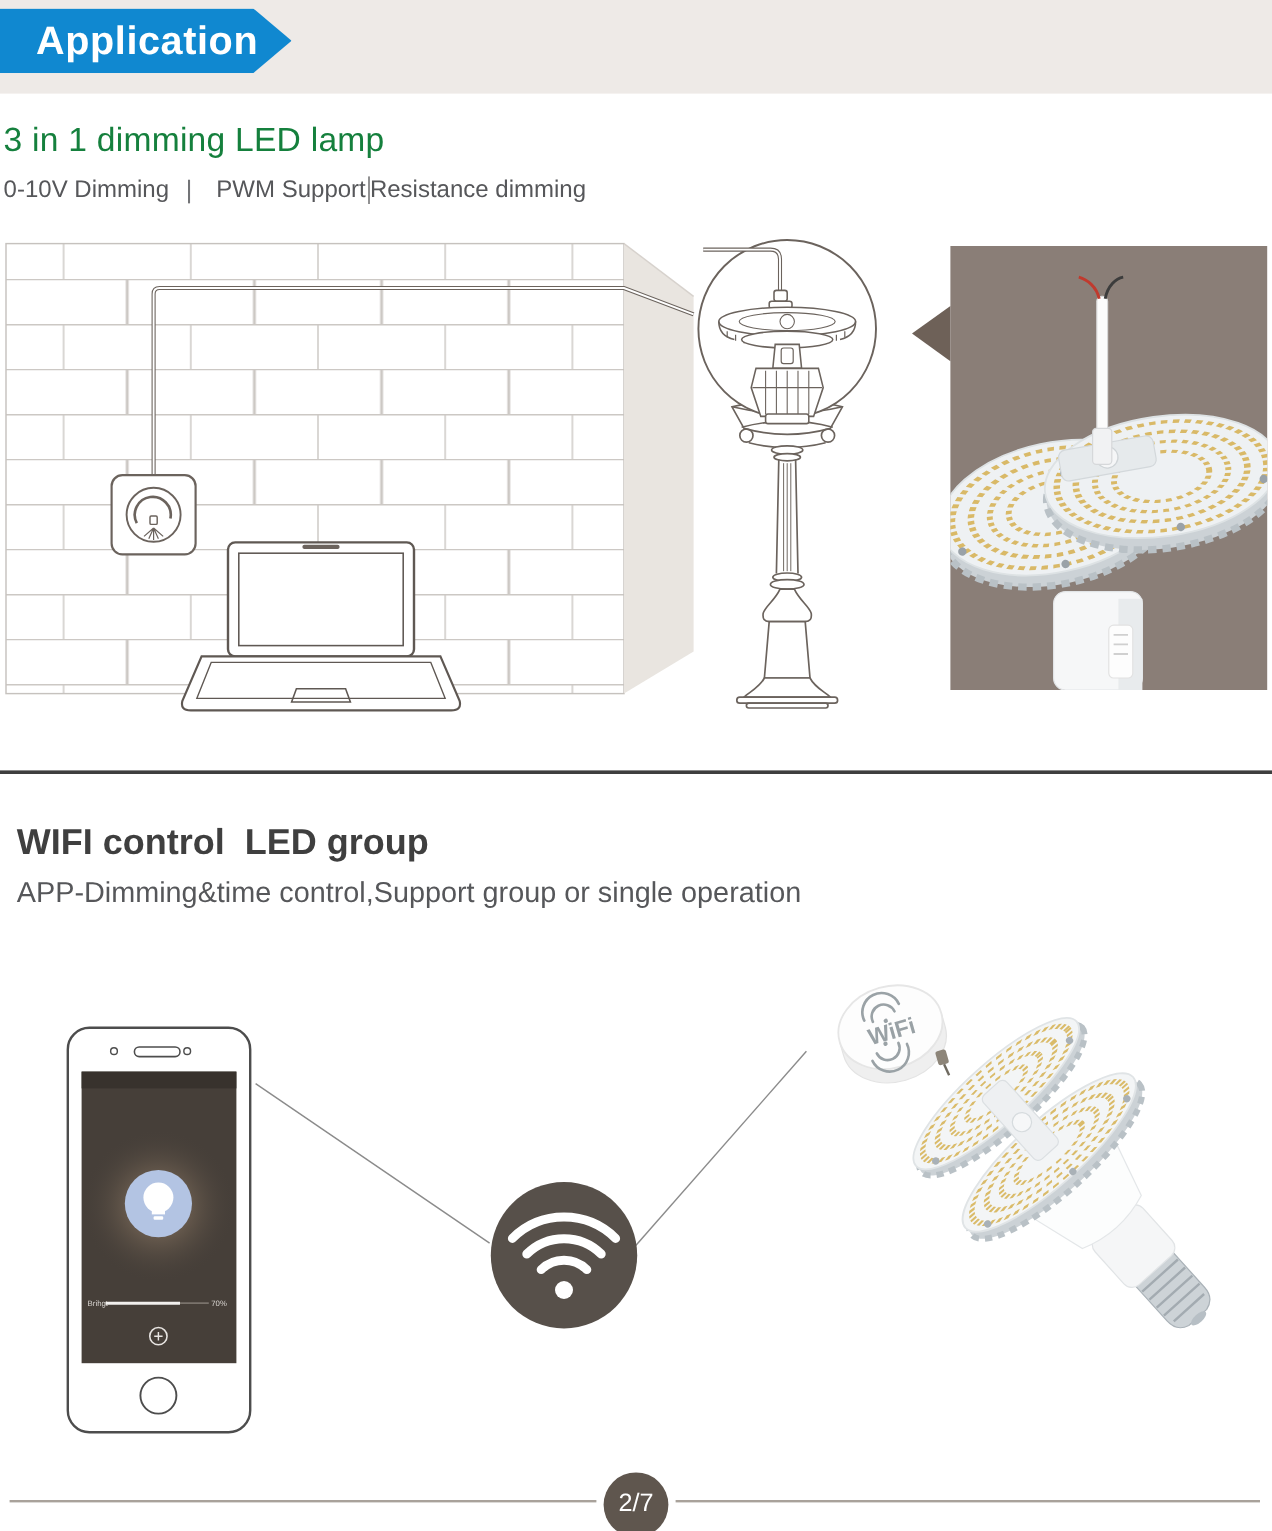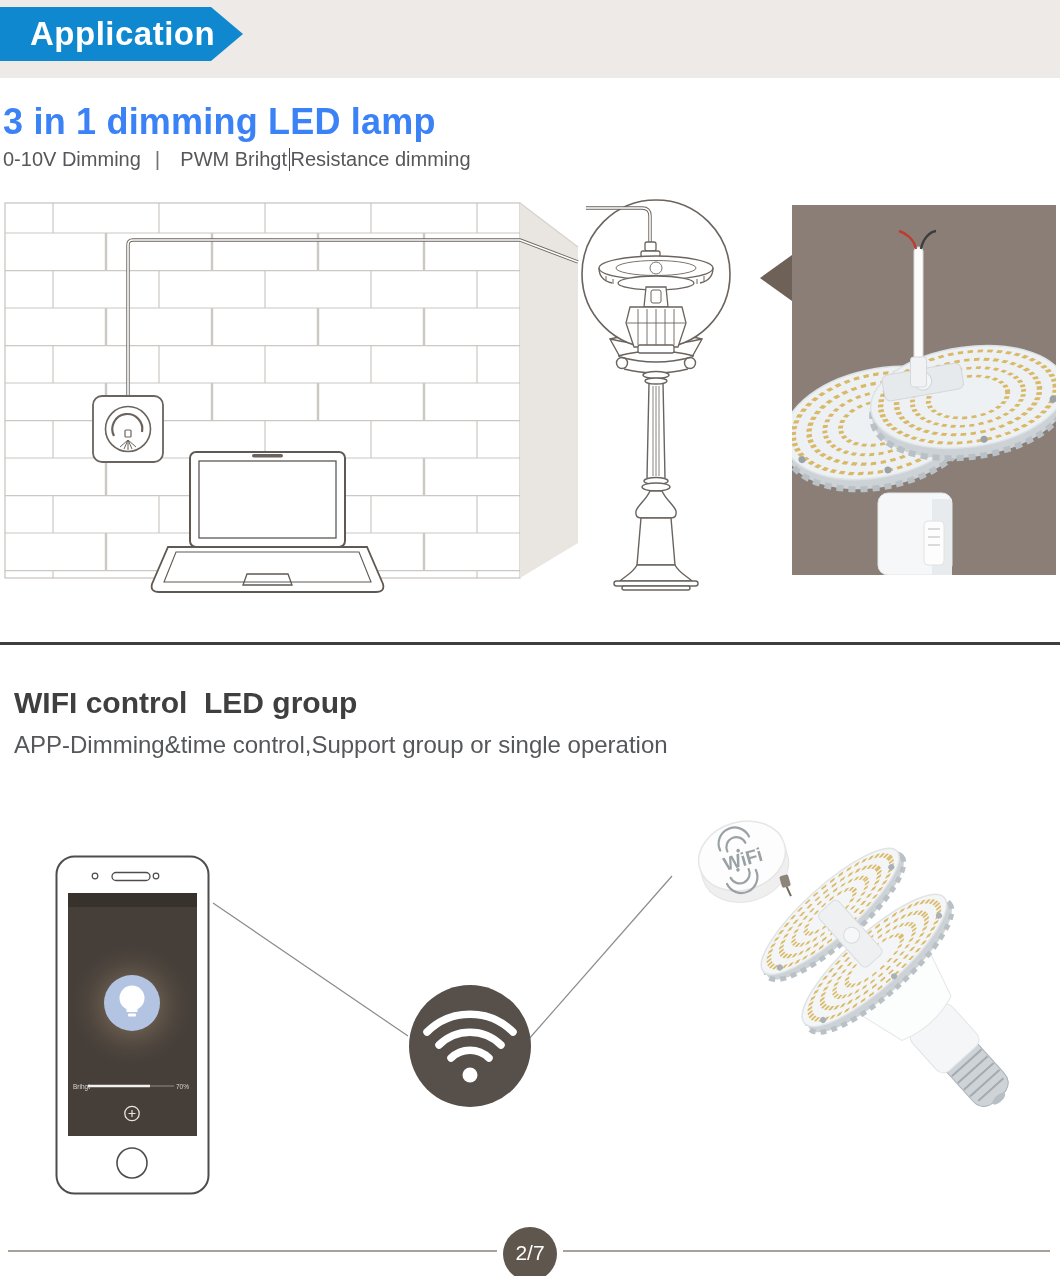--- a/index.html
+++ b/index.html
@@ -3,22 +3,22 @@
 <meta charset="utf-8">
 <style>
   html,body{margin:0;padding:0;background:#ffffff;}
   .page{position:relative;width:1060px;height:1276px;background:#ffffff;overflow:hidden;
         font-family:"Liberation Sans",sans-serif;}
   .top-band{position:absolute;left:0;top:0;width:1060px;height:78px;background:#eeeae7;}
   .banner{position:absolute;left:0;top:7px;height:54px;width:243px;background:#1088d0;
           clip-path:polygon(0 0,211px 0,243px 50%,211px 100%,0 100%);
           color:#ffffff;font-size:33px;font-weight:700;line-height:54px;padding-left:30px;
           box-sizing:border-box;letter-spacing:0.5px;}
-  .h1{position:absolute;left:3px;top:101px;font-size:36px;font-weight:700;color:#3b82f6;letter-spacing:0.2px;}
-  .modes{position:absolute;left:3px;top:147px;display:flex;align-items:center;font-size:20px;color:#56575a;}
+  .h1{position:absolute;left:3px;top:101px;font-size:28px;font-weight:400;color:#15803d;letter-spacing:0.2px;}
+  .modes{position:absolute;left:3px;top:147px;display:flex;align-items:flex-start;font-size:20px;color:#56575a;}
   .modes .sep{margin:0 20px 0 14px;color:#73747７;color:#737477;font-size:21px;}
   .modes .cursor{width:1.5px;height:23px;background:#4a4a4b;margin-left:2px;}
   .modes .m3{}
   .diagram1{position:absolute;left:0;top:195px;width:780px;height:415px;}
   .photo-panel{position:absolute;left:792px;top:205px;width:264px;height:370px;background:#8a7e77;}
   .panel-tail{position:absolute;left:-32px;top:50px;width:0;height:0;
               border-top:23px solid transparent;border-bottom:23px solid transparent;
               border-right:32px solid #6e6158;}
   .divider{position:absolute;left:0;top:642px;width:1060px;height:2.5px;background:#3e3e3e;}
   .h2{position:absolute;left:14px;top:686px;font-size:30px;font-weight:700;color:#3f3f3f;white-space:pre;}
@@ -41,21 +41,21 @@
 
   <div class="top-band"></div>
   <div class="banner">
     <span>Application</span>
   </div>
 
   <div class="h1">3 in 1 dimming LED lamp</div>
   <div class="modes">
     <span>0-10V Dimming</span>
     <span class="sep">|</span>
-    <span>PWM Brihgt</span>
+    <span>PWM Support</span>
     <span class="cursor"></span>
     <span class="m3">Resistance dimming</span>
   </div>
 
   <div class="diagram1">
     <svg width="780" height="415" viewBox="0 0 780 415">
       <defs>
         <pattern id="bricks" width="106" height="75" patternUnits="userSpaceOnUse">
           <rect width="106" height="75" fill="#ffffff"></rect>
           <path d="M0,0.6 H106 M0,38 H106 M53,0 V38 M0.6,38 V75 M105.4,38 V75" stroke="#ccc8c4" stroke-width="1.2" fill="none"></path>

